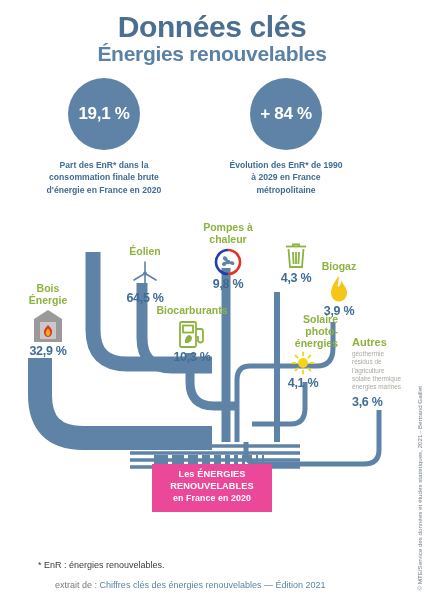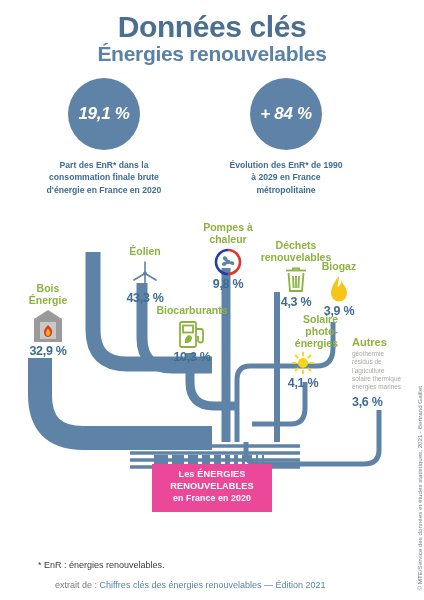--- a/index.html
+++ b/index.html
@@ -30,21 +30,20 @@
   }
 
   
   .kpi { position: absolute; }
   .kpi .circle {
     width: 72px; height: 72px; border-radius: 50%;
     background: #5e83a6;
     display: flex; align-items: center; justify-content: center;
     color: #ffffff; font-size: 17px; font-weight: bold;
     letter-spacing: -0.3px;
-    font-style: italic;
   }
   .kpi .caption {
     margin-top: 9px;
     text-align: center;
     font-size: 8.6px; font-weight: bold; line-height: 1.45;
     color: #3f6c93;
     width: 120px; margin-left: -24px;
   }
   #kpi-share  { left: 68px;  top: 78px; }
   #kpi-growth { left: 250px; top: 78px; }
@@ -220,21 +219,21 @@
     <div class="name">Éolien</div>
     <svg class="icon" width="30" height="30" viewBox="0 0 30 30">
       <g stroke="#5e83a6" stroke-width="1.6" fill="none" stroke-linecap="round">
         <line x1="15" y1="14" x2="15" y2="29"></line>
         <line x1="15" y1="13" x2="15" y2="2"></line>
         <line x1="14" y1="14" x2="4" y2="20"></line>
         <line x1="16" y1="14" x2="26" y2="20"></line>
       </g>
       <circle cx="15" cy="13.5" r="2" fill="#5e83a6"></circle>
     </svg>
-    <div class="pct">43,3 %</div>
+    <div class="pct">64,5 %</div>
   </div>
 
   <div class="src" id="src-biocarb">
     <div class="name">Biocarburants</div>
     <svg class="icon" width="32" height="30" viewBox="0 0 32 30">
       <g stroke="#8cb33f" stroke-width="1.8" fill="none">
         <rect x="4" y="3" width="16" height="25" rx="1.5"></rect>
         <rect x="7" y="6.5" width="10" height="7"></rect>
         <path d="M20 10 L25 10 Q27 10 27 12.5 L27 21 Q27 23.5 24.5 23.5 Q22 23.5 22 21 L22 17"></path>
       </g>
@@ -254,23 +253,20 @@
         <path d="M14 14 C14 10 12 7.5 9.8 8.6 C7.8 9.6 8.8 13 14 14 Z"></path>
         <path d="M14 14 C17.7 12.5 20.3 13 20.3 15.4 C20.3 17.6 17.2 17.8 14 14 Z"></path>
         <path d="M14 14 C12.2 17.5 9.8 19 8.3 17.2 C6.9 15.5 9.3 13 14 14 Z"></path>
       </g>
       <circle cx="14" cy="14" r="2.3" fill="#5e83a6"></circle>
     </svg>
     <div class="pct">9,8 %</div>
   </div>
 
   <div class="src" id="src-dechets">
-    <div class="name">
-      <span>Déchets</span><br><span>renouvelables</span>
-    </div>
     <svg class="icon" width="24" height="28" viewBox="0 0 24 28">
       <g stroke="#8cb33f" stroke-width="1.8" fill="none">
         <line x1="2" y1="4.5" x2="22" y2="4.5"></line>
         <path d="M9 4.5 L9 2.5 L15 2.5 L15 4.5"></path>
         <path d="M4.5 7 L6 25 L18 25 L19.5 7"></path>
         <line x1="9" y1="10" x2="9.6" y2="22"></line>
         <line x1="12" y1="10" x2="12" y2="22"></line>
         <line x1="15" y1="10" x2="14.4" y2="22"></line>
       </g>
     </svg>

